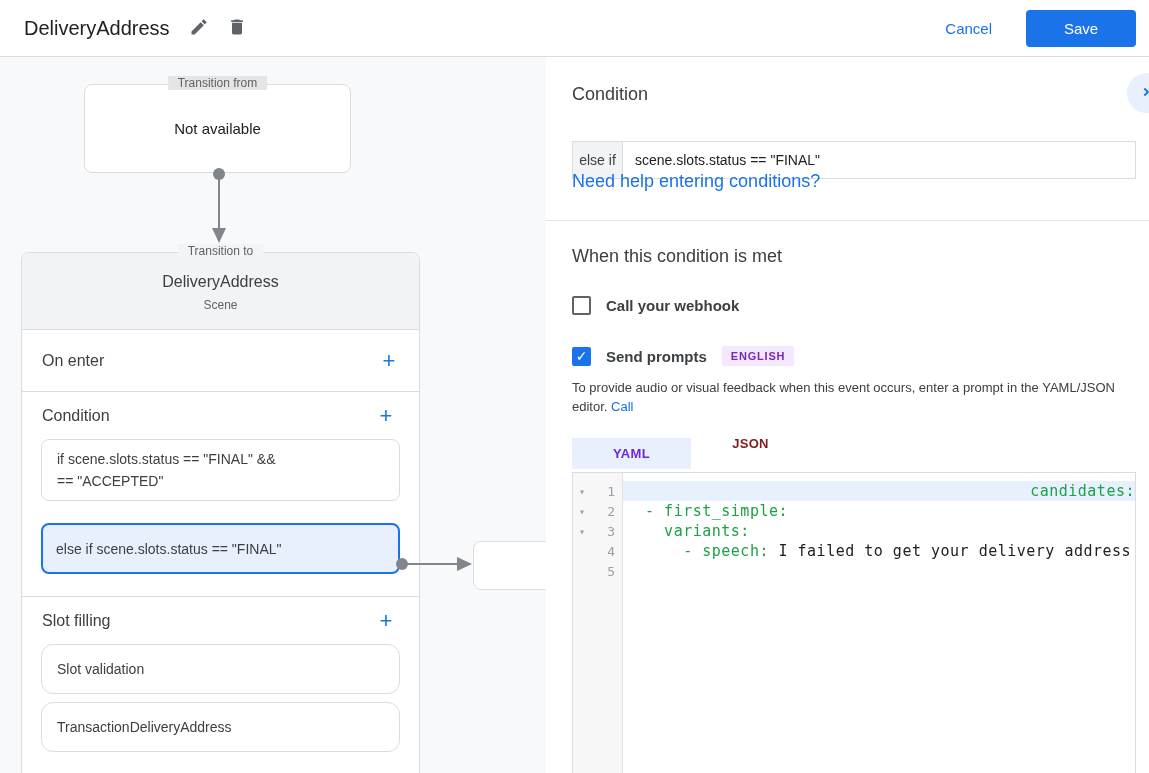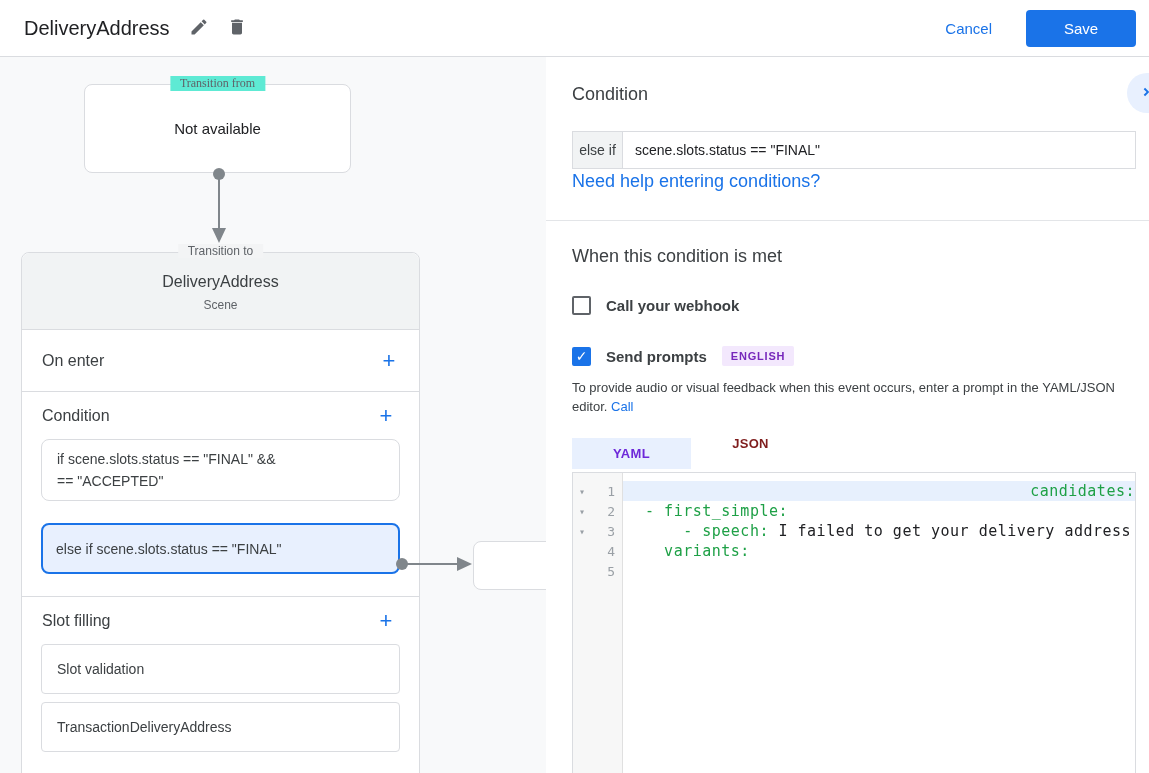--- a/index.html
+++ b/index.html
@@ -27,21 +27,21 @@
     border:none; border-radius:4px; font-size:15px; font-weight:500; font-family:inherit; cursor:pointer; }
 
   
   .left-panel { position:absolute; left:0; top:57px; width:546px; height:716px;
     background:#f8f9fa; overflow:hidden; }
   .legend { position:absolute; top:-9px; left:50%; transform:translateX(-50%);
     font-size:12px; color:#5f6368; padding:0 10px; white-space:nowrap; }
   .tfrom-box { position:absolute; left:84px; top:27px; width:267px; height:89px;
     background:#fff; border:1px solid #dadce0; border-radius:8px;
     display:flex; align-items:center; justify-content:center; }
-  .tfrom-box .legend { background:#5eead4;font-family:Liberation Serif, serif; }
+  .tfrom-box .legend { background:#e5e5e5; }
   .tfrom-label { font-size:15px; color:#202124; }
 
   .v-connector { position:absolute; left:205px; top:110px; }
   .h-connector { position:absolute; left:394px; top:497px; }
 
   .scene-card { position:absolute; left:21px; top:195px; width:399px; height:620px;
     background:#fff; border:1px solid #dadce0; border-radius:8px; }
   .scene-card .legend { background:#f3f4f5; }
   .card-header { height:77px; background:#f1f3f4; border-bottom:1px solid #dadce0;
     border-radius:8px 8px 0 0; text-align:center; padding-top:20px; }
@@ -52,35 +52,35 @@
   .row-label { font-size:16px; color:#3c4043; }
   .plus-btn { border:none; background:transparent; color:#1a73e8; font-size:22px;
     font-weight:400; width:28px; height:28px; cursor:pointer; line-height:26px; }
   .card-section { padding:10px 19px 22px 19px; border-bottom:1px solid #dadce0; }
   .section-head { display:flex; align-items:center; justify-content:space-between;
     height:28px; padding-left:1px; margin-bottom:9px; }
   .cond-box { background:#fff; border:1px solid #dadce0; border-radius:8px;
     padding:8px 15px; font-size:14px; line-height:22px; color:#3c4043; cursor:pointer; }
   .cond-box.selected { margin-top:22px; background:#e8f0fe; border:2px solid #1a73e8;
     height:51px; display:flex; align-items:center; padding:0 13px; }
-  .slot-box { background:#fff; border:1px solid #dadce0; border-radius:4px; height:50px;
+  .slot-box { background:#fff; border:1px solid #dadce0; border-radius:12px; height:50px;
     display:flex; align-items:center; padding:0 15px; font-size:14px; color:#3c4043;
     margin-bottom:8px; cursor:pointer; }
   .card-section.slots { border-bottom:none; }
   .target-box { position:absolute; left:473px; top:484px; width:92px; height:49px;
     background:#fff; border:1px solid #dadce0; border-radius:8px; }
 
   
   .right-panel { position:absolute; left:546px; top:57px; width:603px; height:716px; background:#fff; }
   .rp-heading { position:absolute; left:26px; font-size:18px; font-weight:400; color:#3c4043; }
   .h-condition { top:27px; }
   .expand-btn { position:absolute; left:581px; top:16px; width:40px; height:40px;
     border-radius:50%; background:#e8f0fe; border:none; cursor:pointer;
     display:flex; align-items:center; justify-content:center; }
-  .cond-input-group { position:absolute; left:26px; top:74px; width:564px; height:38px;
+  .cond-input-group { position:absolute; left:26px; top:84px; width:564px; height:38px;
     border:1px solid #dadce0; display:flex; background:#fff; }
   .cond-prefix { width:50px; background:#f1f3f4; border-right:1px solid #dadce0;
     display:flex; align-items:center; justify-content:center; font-size:14px; color:#3c4043; }
   .cond-input { flex:1; border:none; outline:none; font-family:inherit; font-size:14px;
     color:#202124; padding:0 12px; background:#fff; }
   .help-link { position:absolute; left:26px; top:114px; font-size:18px; color:#1a73e8;
     text-decoration:none; cursor:pointer; }
   .rp-divider { position:absolute; left:0; top:163px; width:603px; height:1px; background:#e3e5e8; }
   .h-met { top:189px; }
   .check-row { position:absolute; left:26px; display:flex; align-items:center; }
@@ -264,20 +264,20 @@
           <span class="lineno">4</span>
         </div>
         <div class="gutter-row">
           <span class="fold"></span>
           <span class="lineno">5</span>
         </div>
       </div>
       <div class="code-area">
         <div class="code-line active"><span class="tok-key">candidates:</span></div>
         <div class="code-line"><span class="tok-key">  - first_simple:</span></div>
+        <div class="code-line"><span class="tok-key">    variants:</span></div>
         <div class="code-line"><span class="tok-key">      - speech:</span><span class="tok-text"> I failed to get your delivery address</span></div>
-        <div class="code-line"><span class="tok-key">    variants:</span></div>
         <div class="code-line"></div>
       </div>
     </div>
   </div>
 
 </div>
 
 </body></html>

